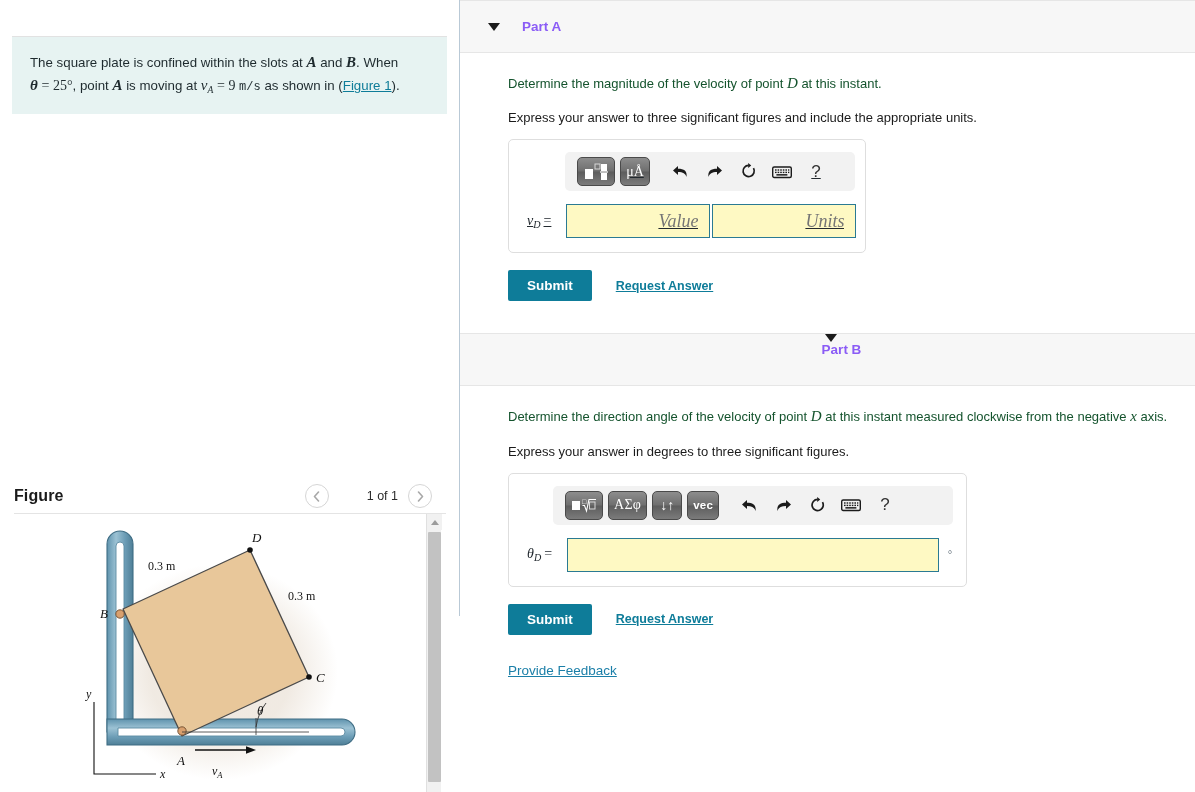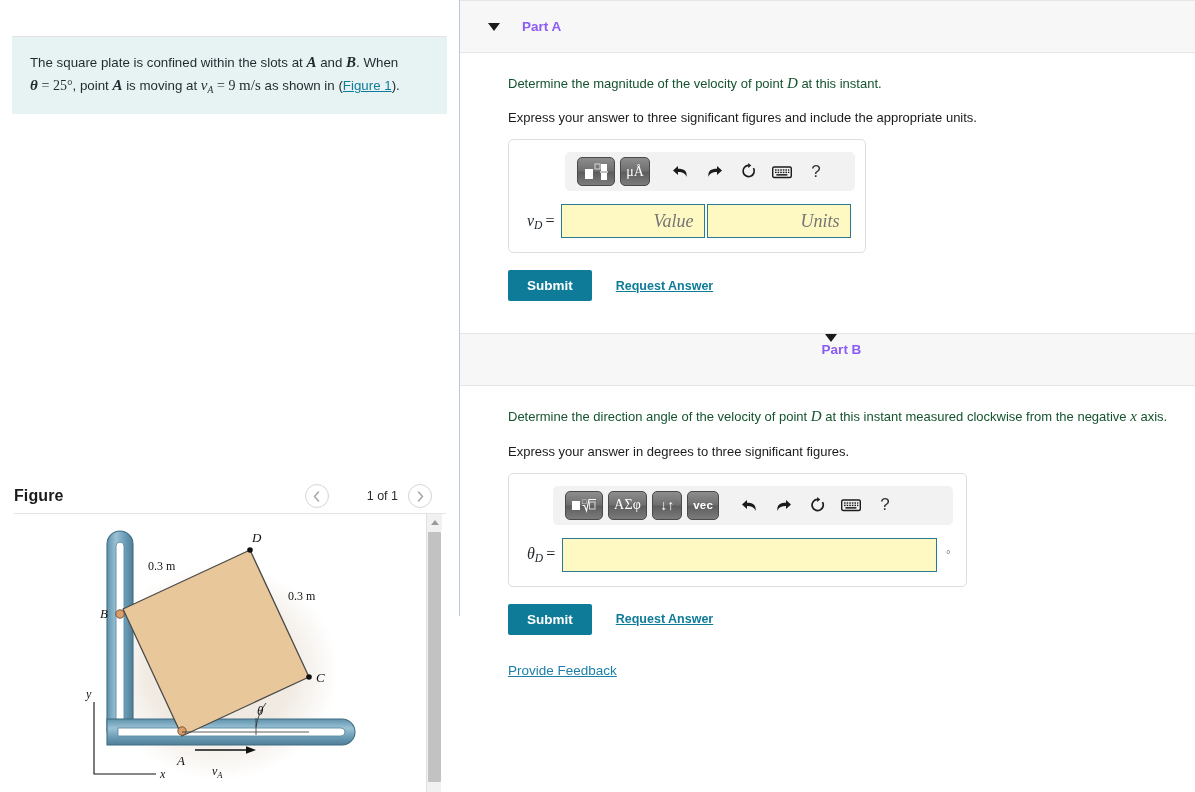--- a/index.html
+++ b/index.html
@@ -31,21 +31,21 @@
     background: #e7f3f2;
     margin: 0 12px;
     padding: 14px 16px 16px 18px;
     line-height: 1.55;
     font-size: 13.3px;
     color: #1e2a2e;
   }
   .statement .mvar { font-family: "Liberation Serif", serif; font-style: italic; font-size: 15px; }
   .statement .mvarb { font-family: "Liberation Serif", serif; font-style: italic; font-weight: bold; font-size: 15px; }
   .statement .num { font-family: "Liberation Serif", serif; font-size: 14px; }
-  .statement .unit { font-family: Liberation Serif, serif; font-size: 15px; }
+  .statement .unit { font-family: Liberation Mono, monospace; font-size: 12px; }
   .statement .sub { font-size: 0.72em; vertical-align: -0.28em; font-style: italic; }
   .statement a { color: #0e7c99; text-decoration: underline; }
 
   
   .figure-header {
     position: absolute; left: 0; top: 474px; width: 460px;
     padding: 10px 14px 10px 14px;
     display: flex; align-items: center; justify-content: space-between;
   }
   .figure-title { font-size: 16px; font-weight: bold; color: #1b1b1b; letter-spacing: .1px; }
@@ -130,21 +130,21 @@
   .q-text .mvar { font-family: "Liberation Serif", serif; font-style: italic; font-size: 15px; }
   .q-bold { font-size: 13px; font-weight: normal; color: #1b1b1b; margin-bottom: 14px; }
 
   
   .answer-box {
     border: 1px solid #dedede; border-radius: 5px;
     background: #fff;
     padding: 12px 14px 14px 14px;
     display: inline-block;
   }
-  .answer-box.a { width: 358px; }
+  .answer-box.a { width: 358px; text-decoration: underline; }
   .answer-box.b { width: 459px; }
 
   .mathbar {
     background: #f2f2f2; border-radius: 5px;
     height: 39px; display: flex; align-items: center;
     padding: 0 12px; gap: 0;
   }
   .mathbar.a { margin: 0 2px 0 42px; width: 290px; }
   .mathbar.b { margin: 0 2px 0 30px; width: 400px; }
 
@@ -169,22 +169,22 @@
   .tool-icon {
     width: 34px; height: 28px;
     display: flex; align-items: center; justify-content: center;
     color: #1b1b1b;
   }
   .tool-icon.help { font-size: 17px; font-weight: normal; color: #333; }
 
   .input-row { display: flex; align-items: center; margin-top: 13px; }
   .var-label {
     font-family: "Liberation Serif", serif;
-    font-size: 16px; font-style: italic;
-    margin-right: 7px; white-space: nowrap;
+    font-size: 14px; font-style: italic;
+    margin-right: 15px; white-space: nowrap;
     padding-left: 4px;
   }
   .var-label .sub { font-size: .72em; vertical-align: -.3em; }
   .var-label .eq { font-style: normal; margin-left: 3px; }
   .ans-input {
     border: 1px solid #2a7a93; background: #fef9c3;
     height: 34px; outline: none;
     font-family: "Liberation Serif", serif;
     font-size: 18px; font-style: italic; color: #6b7b85;
     padding: 0 11px;

